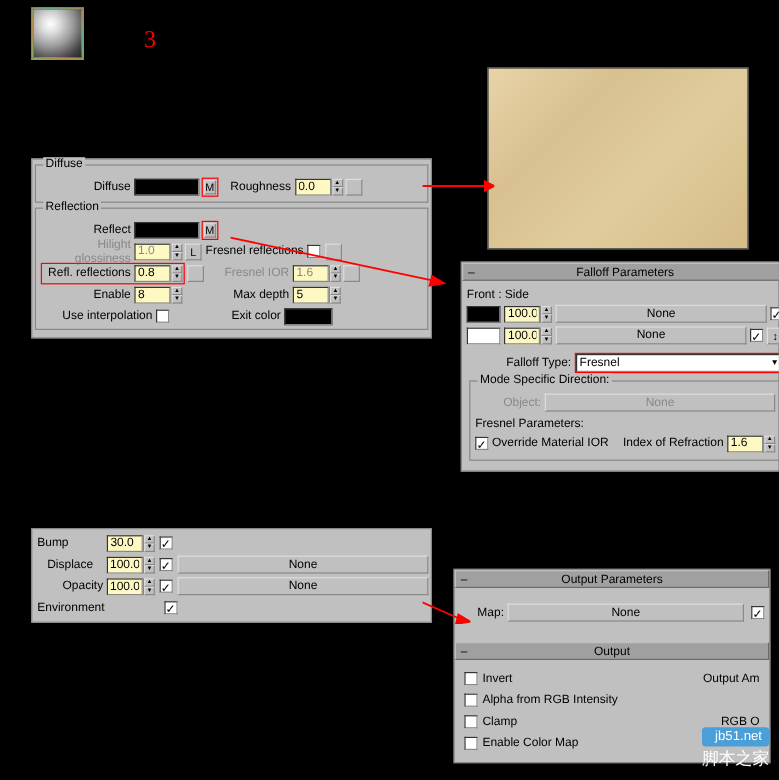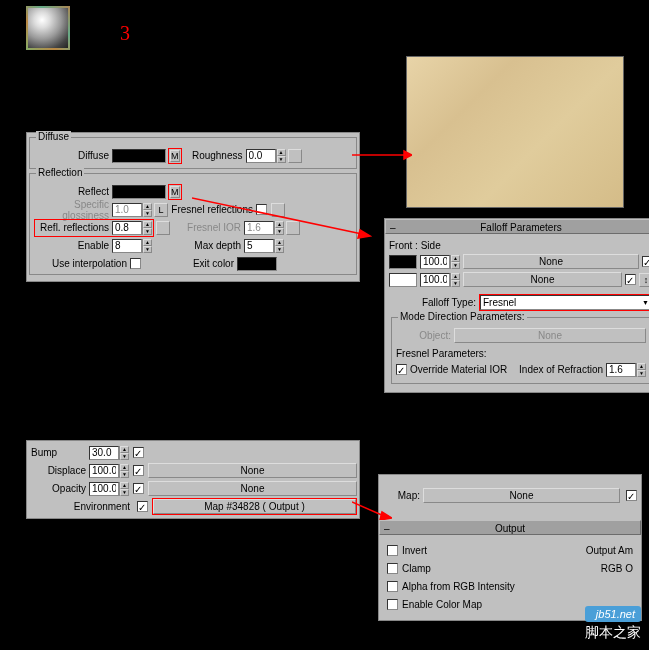--- a/index.html
+++ b/index.html
@@ -7,34 +7,34 @@
 .sphere { position: absolute; top: 6px; left: 26px; width: 44px; height: 44px; border: 2px solid; border-image: linear-gradient(45deg,#8a6,#b84,#6a8,#a85) 1; background: radial-gradient(circle at 35% 30%, #fff 0%, #ddd 20%, #999 50%, #444 80%, #222 100%); border-radius: 0; }
 .num3 { position: absolute; top: 22px; left: 120px; color: #f00; font-size: 20px; font-family: serif; }
 .panel { background: #c0c0c0; border: 1px solid #888; position: absolute; }
 .group { border: 1px solid #888; position: relative; margin: 4px 2px; padding: 8px 4px 4px; }
 .glabel { position: absolute; top: -7px; left: 6px; background: #c0c0c0; padding: 0 2px; font-size: 10px; }
 .row { display: flex; align-items: center; height: 17px; margin: 1px 0; }
 .lbl { text-align: right; padding-right: 3px; font-size: 10px; }
 .swatch { background: #000; border: 1px inset #888; }
 .mbtn { width: 14px; height: 14px; background: #c0c0c0; border: 1px outset #ddd; font-size: 9px; text-align: center; line-height: 12px; cursor: pointer; }
 .spin { display: flex; align-items: center; }
-.spin input { width: 30px; height: 14px; font-size: 10px; padding: 0 2px; border: 1px inset #888; background: #ffffff; }
+.spin input { width: 30px; height: 14px; font-size: 10px; padding: 0 2px; border: 1px inset #888; background: #fef9c3; }
 .spinbtn { width: 10px; height: 14px; background: #c0c0c0; border-left: 1px solid #888; display: flex; flex-direction: column; }
 .spinbtn div { height: 7px; border: 1px outset #ddd; font-size: 5px; text-align: center; line-height: 5px; }
 .chk { width: 11px; height: 11px; border: 1px inset #888; background: #fff; }
 .redbox { border: 1px solid #f00; }
 .texture { position: absolute; top: 56px; left: 406px; width: 218px; height: 152px; background: linear-gradient(135deg, #e8d4a8 0%, #d8c090 30%, #e0cc9c 60%, #d4bc88 100%); border: 1px solid #666; }
 .arrow { position: absolute; stroke: #f00; stroke-width: 1.5; fill: #f00; }
 .titlebar { background: #a0a0a0; height: 15px; font-size: 10px; text-align: center; line-height: 15px; border: 1px outset #c0c0c0; position: relative; }
 .titlebar::before { content: "–"; position: absolute; left: 4px; }
 .longbtn { background: #c0c0c0; border: 1px outset #ddd; height: 15px; font-size: 10px; text-align: center; line-height: 13px; flex: 1; }
 .dropdown { background: #fff; border: 1px inset #888; height: 15px; font-size: 10px; padding: 0 2px; display: flex; align-items: center; justify-content: space-between; flex: 1; }
 .dropdown::after { content: "▼"; font-size: 7px; }
 .watermark { position: absolute; bottom: 8px; right: 8px; text-align: right; }
-.watermark .url { background: #4a9fd8; color: #fff; padding: 2px 6px; font-size: 11px; border-radius: 3px; font-style: italic; }
+.watermark .url { background: #4a9fd8; color: #fff; padding: 2px 6px; font-size: 11px; border-radius: 3px; }
 .watermark .cn { color: #fff; font-size: 14px; margin-top: 2px; }
 </style>
 </head>
 <body>
 
 <div class="sphere"></div>
 <div class="num3">3</div>
 
 <div class="panel" style="top:132px; left:26px; width:334px; height:150px;">
   <div class="group" style="height:32px;">
@@ -55,21 +55,21 @@
     </div>
   </div>
   <div class="group" style="height:102px;">
     <span class="glabel">Reflection</span>
     <div class="row">
       <span class="lbl" style="width:78px">Reflect</span>
       <div class="swatch" style="width:54px;height:14px"></div>
       <span class="redbox" style="padding:1px;margin-left:2px"><span class="mbtn">M</span></span>
     </div>
     <div class="row">
-      <span class="lbl" style="width:78px;color:#888">Specific glossiness</span>
+      <span class="lbl" style="width:78px;color:#888">Hilight glossiness</span>
       <div class="spin">
           <input style="color: rgb(136, 136, 136);" value="1.0">
           <div class="spinbtn">
             <div>▲</div>
             <div>▼</div>
           </div>
         </div>
       <span class="mbtn" style="margin-left:2px">L</span>
       <span class="lbl" style="width:88px">Fresnel reflections</span>
       <div class="chk"></div>
@@ -155,21 +155,21 @@
     </div>
     <div class="row" style="margin-top:6px">
       <span class="lbl" style="width:90px">Falloff Type:</span>
       <span class="redbox" style="flex:1;display:flex">
           <div class="dropdown">
             <span>Fresnel</span>
           </div>
         </span>
     </div>
     <div class="group" style="margin-top:6px">
-      <span class="glabel">Mode Direction Parameters:</span>
+      <span class="glabel">Mode Specific Direction:</span>
       <div class="row">
         <span class="lbl" style="width:58px;color:#888">Object:</span>
         <div class="longbtn" style="color:#888">None</div>
       </div>
       <div style="font-size:10px;margin:4px 0 2px">Fresnel Parameters:</div>
       <div class="row">
         <div class="chk">✓</div>
         <span style="margin-left:3px;font-size:10px">Override Material IOR</span>
         <span class="lbl" style="flex:1">Index of Refraction</span>
         <div class="spin">
@@ -191,21 +191,21 @@
       <div class="spin">
           <input value="30.0" style="">
           <div class="spinbtn">
             <div>▲</div>
             <div>▼</div>
           </div>
         </div>
       <div class="chk" style="margin:0 4px">✓</div>
     </div>
     <div class="row">
-      <span class="lbl" style="width:60px;text-align:right;padding-left:2px">Displace</span>
+      <span class="lbl" style="width:60px;text-align:center;padding-left:2px">Displace</span>
       <div class="spin">
           <input value="100.0" style="">
           <div class="spinbtn">
             <div>▲</div>
             <div>▼</div>
           </div>
         </div>
       <div class="chk" style="margin:0 4px">✓</div>
       <div class="longbtn">None</div>
     </div>
@@ -215,54 +215,52 @@
           <input value="100.0" style="">
           <div class="spinbtn">
             <div>▲</div>
             <div>▼</div>
           </div>
         </div>
       <div class="chk" style="margin:0 4px">✓</div>
       <div class="longbtn">None</div>
     </div>
     <div class="row">
-      <span class="lbl" style="width:104px;text-align:right;padding-left:2px">Environment</span>
-      <div class="chk" style="margin:0 4px">✓</div>
-      <span class="redbox" style="flex:1;display:flex">
-          <div class="longbtn">Map #34828  ( Output )</div>
-        </span>
+      <span class="lbl" style="width:104px;text-align:left;padding-left:2px">Environment</span>
+      <div class="chk" style="margin:0 4px">✓</div>
     </div>
   </div>
 </div>
 
 <div class="panel" style="top:474px; left:378px; width:264px;">
+  <div class="titlebar">Output Parameters</div>
   <div style="padding:6px 4px">
     <div class="row" style="margin:6px 0 10px">
       <span class="lbl" style="width:40px">Map:</span>
       <div class="longbtn" style="margin-right:6px">None</div>
       <div class="chk">✓</div>
     </div>
   </div>
   <div class="titlebar">Output</div>
   <div style="padding:6px 8px">
     <div class="row">
         <div class="chk"></div>
         <span style="margin-left:4px">Invert</span>
         <span style="flex:1"></span>
         <span>Output Am</span>
       </div>
     <div class="row">
         <div class="chk"></div>
+        <span style="margin-left:4px">Alpha from RGB Intensity</span>
+      </div>
+    <div class="row">
+        <div class="chk"></div>
         <span style="margin-left:4px">Clamp</span>
         <span style="flex:1"></span>
         <span>RGB O</span>
-      </div>
-    <div class="row">
-        <div class="chk"></div>
-        <span style="margin-left:4px">Alpha from RGB Intensity</span>
       </div>
     <div class="row">
         <div class="chk"></div>
         <span style="margin-left:4px">Enable Color Map</span>
       </div>
   </div>
 </div>
 
 <div class="texture"></div>
 

